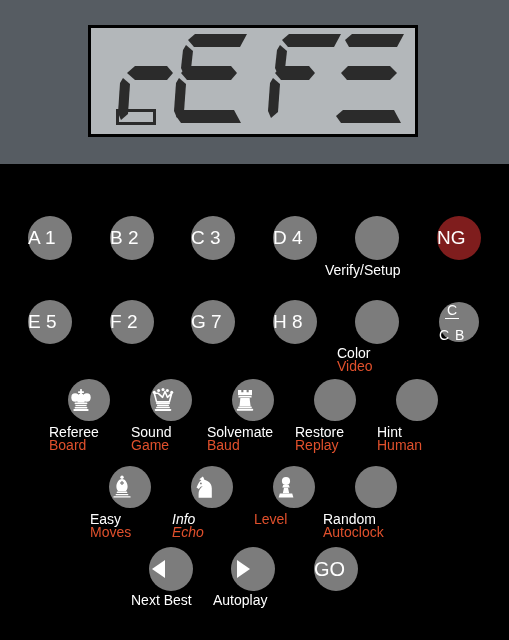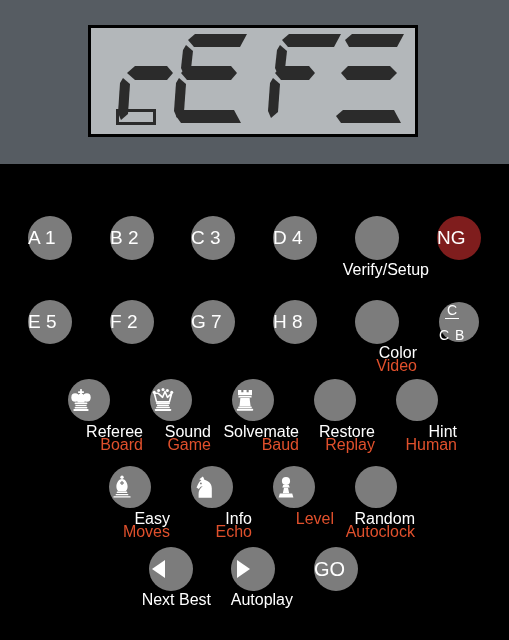--- a/index.html
+++ b/index.html
@@ -54,22 +54,22 @@
   .ccb-inner{
     display:flex;flex-direction:column;align-items:center;
     line-height:1.0;
     font-size:14px;
   }
   .ccb-top{padding-bottom:1px;border-bottom:1px solid #fff;padding-left:2px;padding-right:2px;}
   .ccb-bot{padding-top:9px;letter-spacing:1px;}
 
   .lbl{
     position:absolute;
-    text-align:right;
-    font-size:16px;
+    text-align:left;
+    font-size:14px;
     line-height:12.5px;
     color:#ffffff;
     white-space:nowrap;
   }
   .lbl .alt{color:#e0502c;display:block;}
   .lbl .pri{display:block;}
 
   svg{display:block;}
 </style>
 </head>
@@ -189,21 +189,21 @@
       <path d="M6 3h3.3v2.2h2.1V3h3.2v2.2h2.1V3H20v5.3H6z"></path>
       <rect x="6.4" y="8.9" width="13.2" height="1.6" rx="0.5"></rect>
       <path d="M8.4 11.1h9.2l1 8.1H7.4z"></path>
       <rect x="6.2" y="19.6" width="13.6" height="1.6" rx="0.6"></rect>
       <rect x="4.8" y="21.7" width="16.4" height="2.1" rx="0.8"></rect>
     </svg>
   </div>
   <div class="btn icon" style="left:314px;top:215px;"></div>
   <div class="btn icon" style="left:396px;top:215px;"></div>
 
-  <div class="lbl" style="left:63px;top:262px;width:80px;">
+  <div class="lbl" style="left:49px;top:262px;width:80px;">
     <span class="pri">Referee</span>
     <span class="alt">Board</span>
   </div>
   <div class="lbl" style="left:131px;top:262px;width:80px;">
     <span class="pri">Sound</span>
     <span class="alt">Game</span>
   </div>
   <div class="lbl" style="left:207px;top:262px;width:92px;">
     <span class="pri">Solvemate</span>
     <span class="alt">Baud</span>
@@ -241,21 +241,21 @@
       <path d="M11 13.8h4l1.2 5.4H9.8z"></path>
       <path d="M6.8 19.4h12.4l1.2 4.2H5.6z"></path>
     </svg>
   </div>
   <div class="btn icon" style="left:355px;top:302px;"></div>
 
   <div class="lbl" style="left:90px;top:349px;width:80px;">
     <span class="pri">Easy</span>
     <span class="alt">Moves</span>
   </div>
-  <div class="lbl" style="left:172px;top:349px;width:80px;">
+  <div class="lbl" style="left:172px;top:349px;width:80px;font-style:italic;">
     <span class="pri">Info</span>
     <span class="alt">Echo</span>
   </div>
   <div class="lbl altonly" style="left:254px;top:349px;width:80px;">
 
     <span class="alt">Level</span>
   </div>
   <div class="lbl" style="left:323px;top:349px;width:92px;">
     <span class="pri">Random</span>
     <span class="alt">Autoclock</span>

